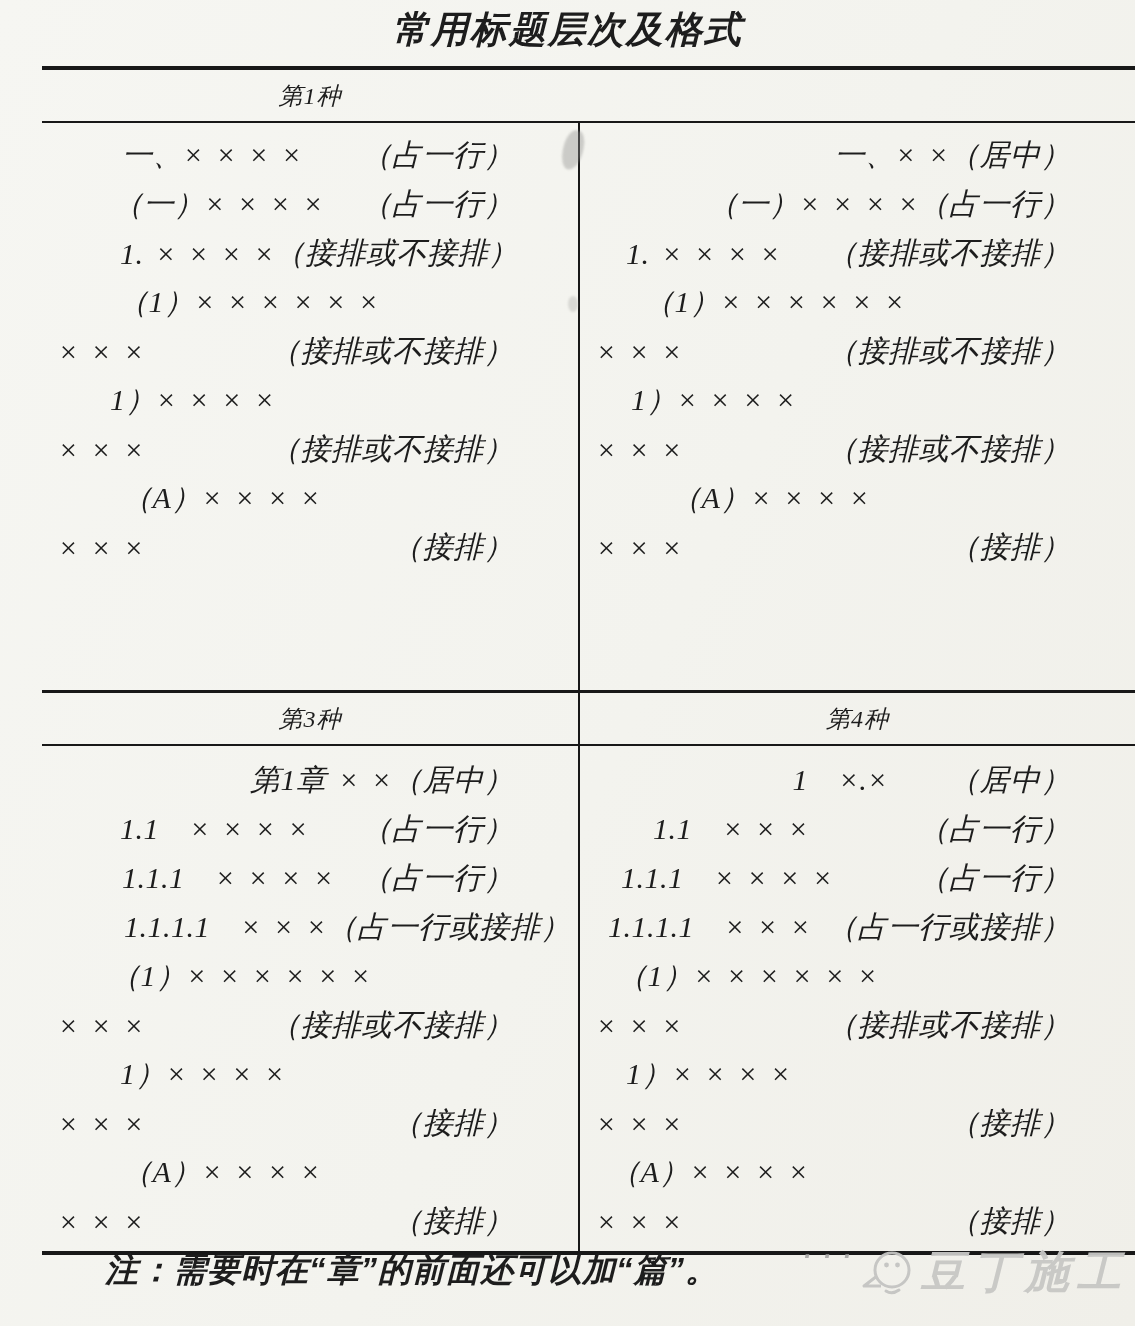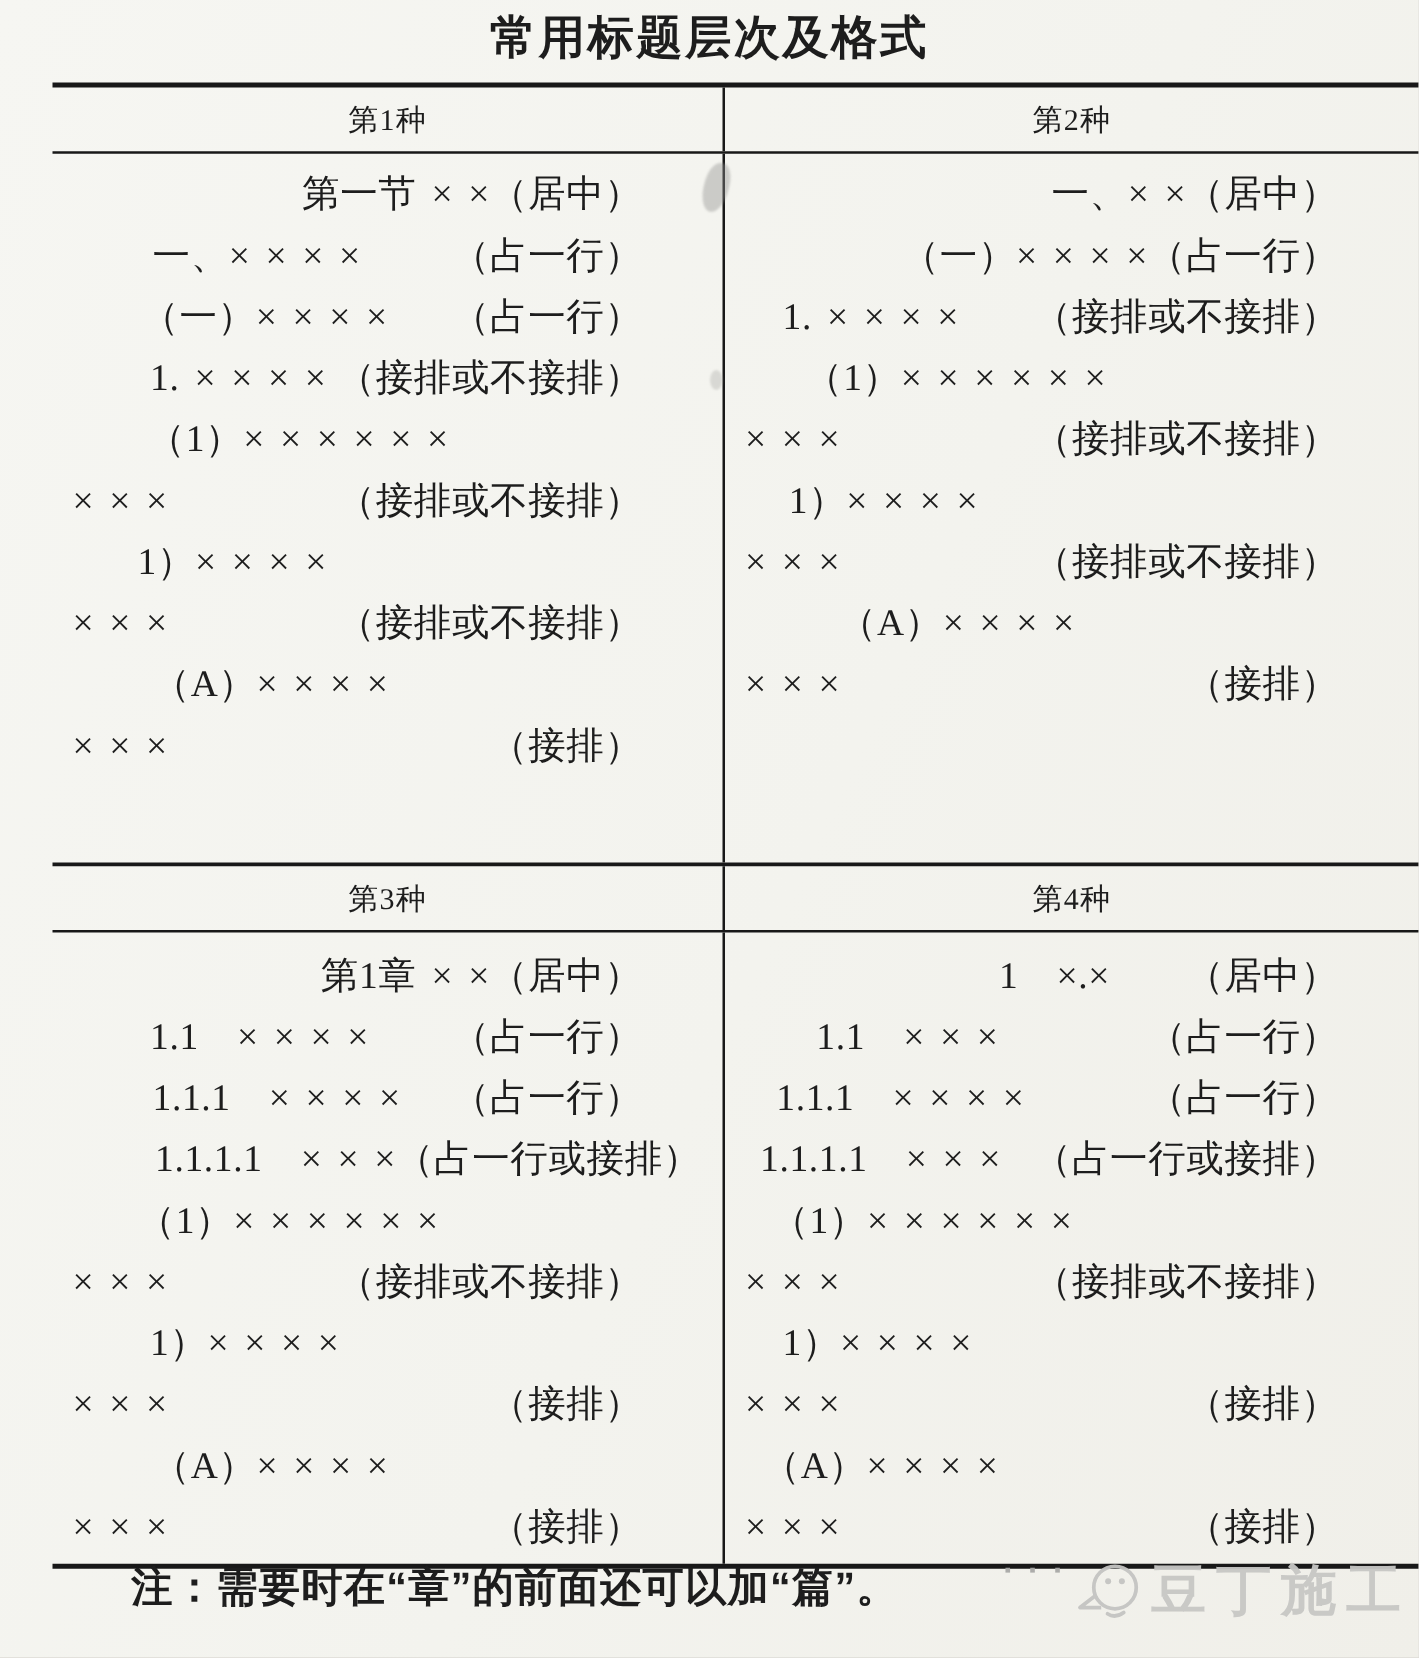--- a/index.html
+++ b/index.html
@@ -1,20 +1,21 @@
 <!DOCTYPE html>
 <html><head>
 <meta charset="utf-8">
 <style>
   html,body{margin:0;padding:0;background:#dddbd6;}
   .page{
     position:relative;width:1135px;height:1326px;overflow:hidden;
     background:linear-gradient(115deg,#f6f6f2 0%,#f3f3ee 55%,#f0efe9 100%);
     color:#1d1d1d;
     font-family:"Liberation Serif","DejaVu Serif",serif;
+    font-style:italic;
   }
   .title{
     position:absolute;top:5px;left:0;width:100%;text-align:center;
     font-family:"Liberation Sans","DejaVu Sans",sans-serif;
     font-weight:bold;font-size:37px;letter-spacing:2px;
   }
   .table{position:absolute;left:42px;top:66px;width:1093px;border-top:4px solid #181818;}
   .row{display:grid;grid-template-columns:536px 557px;}
   .row-head1,.row-head2{height:51px;border-bottom:2px solid #181818;}
   .row-body1{height:567px;border-bottom:3px solid #181818;}
@@ -58,25 +59,23 @@
 </head>
 <body>
 
 <div class="page">
 
   <div class="title">常用标题层次及格式</div>
 
   <div class="table">
     <div class="row row-head1">
       <div class="th">第1种</div>
-      <div class="th vsep">第2种</div>
     </div>
     <div class="row row-body1">
       <div class="cell">
-          <div class="line right" style="padding-left: 0px;"><span>第一节 × ×（居中）</span></div>
           <div class="line" style="padding-left: 64px;"><span>一、× × × ×</span><span class="ann">（占一行）</span></div>
           <div class="line" style="padding-left: 55px;"><span>（一）× × × ×</span><span class="ann">（占一行）</span></div>
           <div class="line" style="padding-left: 62px;"><span>1. × × × ×</span><span class="ann">（接排或不接排）</span></div>
           <div class="line" style="padding-left: 60px;"><span>（1）× × × × × ×</span></div>
           <div class="line" style="padding-left: 0px;"><span>× × ×</span><span class="ann">（接排或不接排）</span></div>
           <div class="line" style="padding-left: 52px;"><span>1）× × × ×</span></div>
           <div class="line" style="padding-left: 0px;"><span>× × ×</span><span class="ann">（接排或不接排）</span></div>
           <div class="line" style="padding-left: 64px;"><span>（A）× × × ×</span></div>
           <div class="line" style="padding-left: 0px;"><span>× × ×</span><span class="ann">（接排）</span></div>
         </div>

